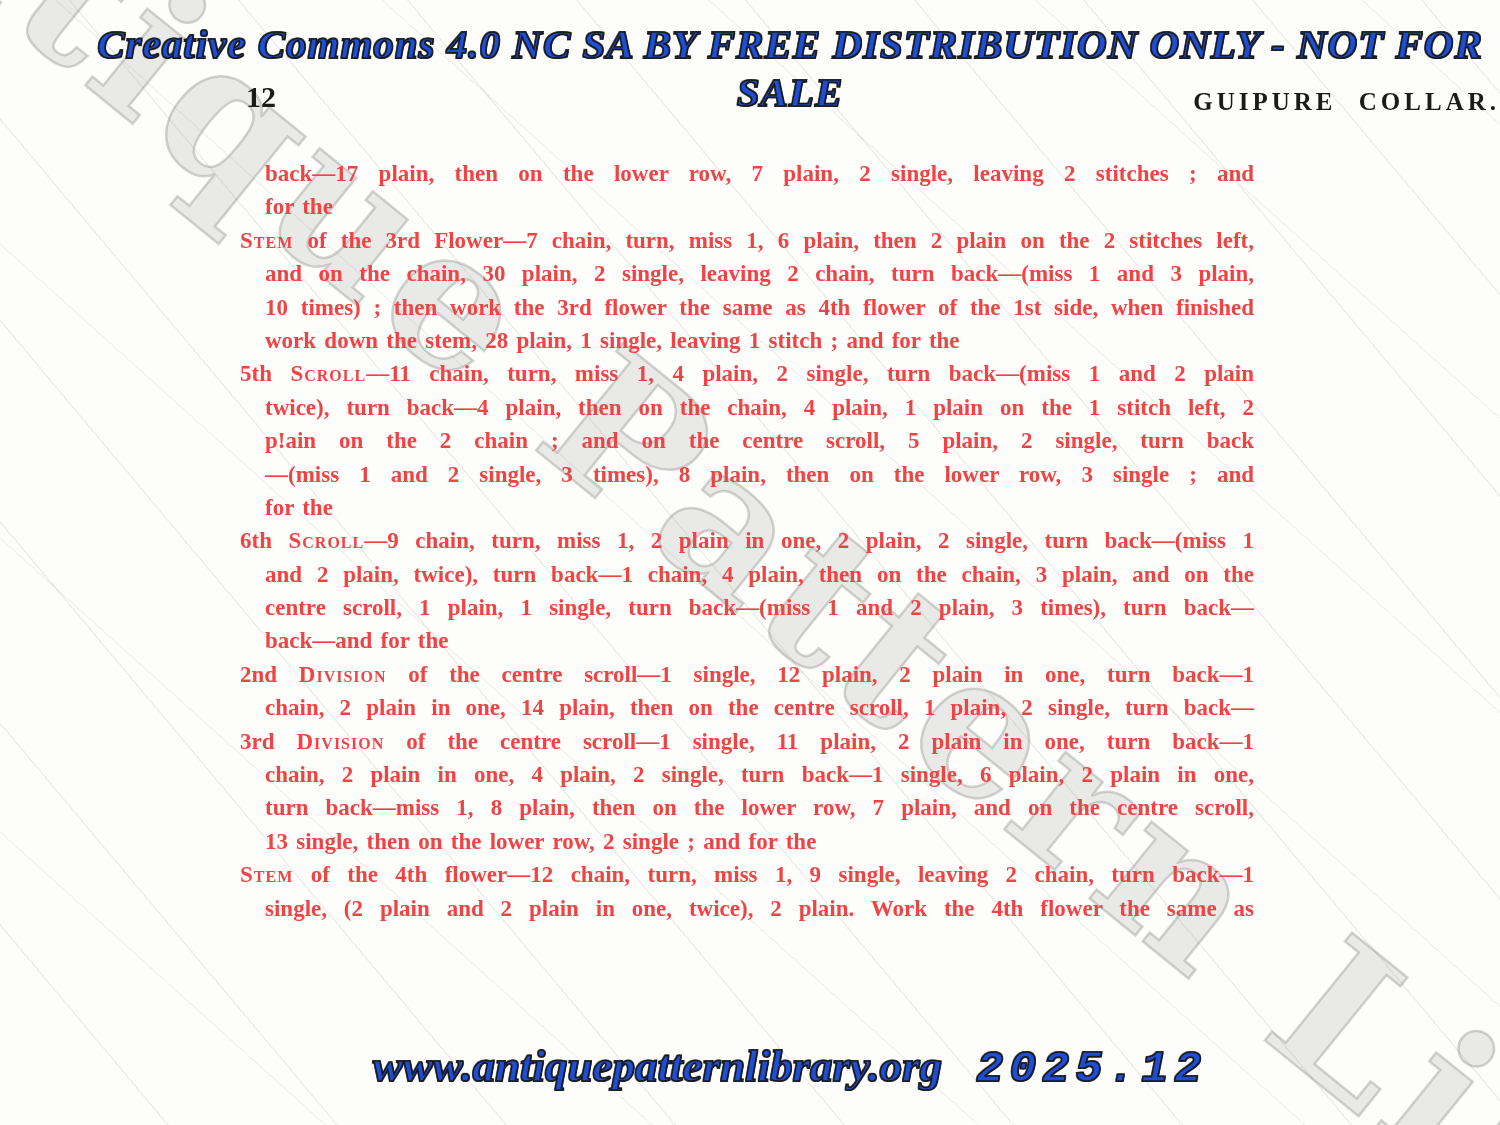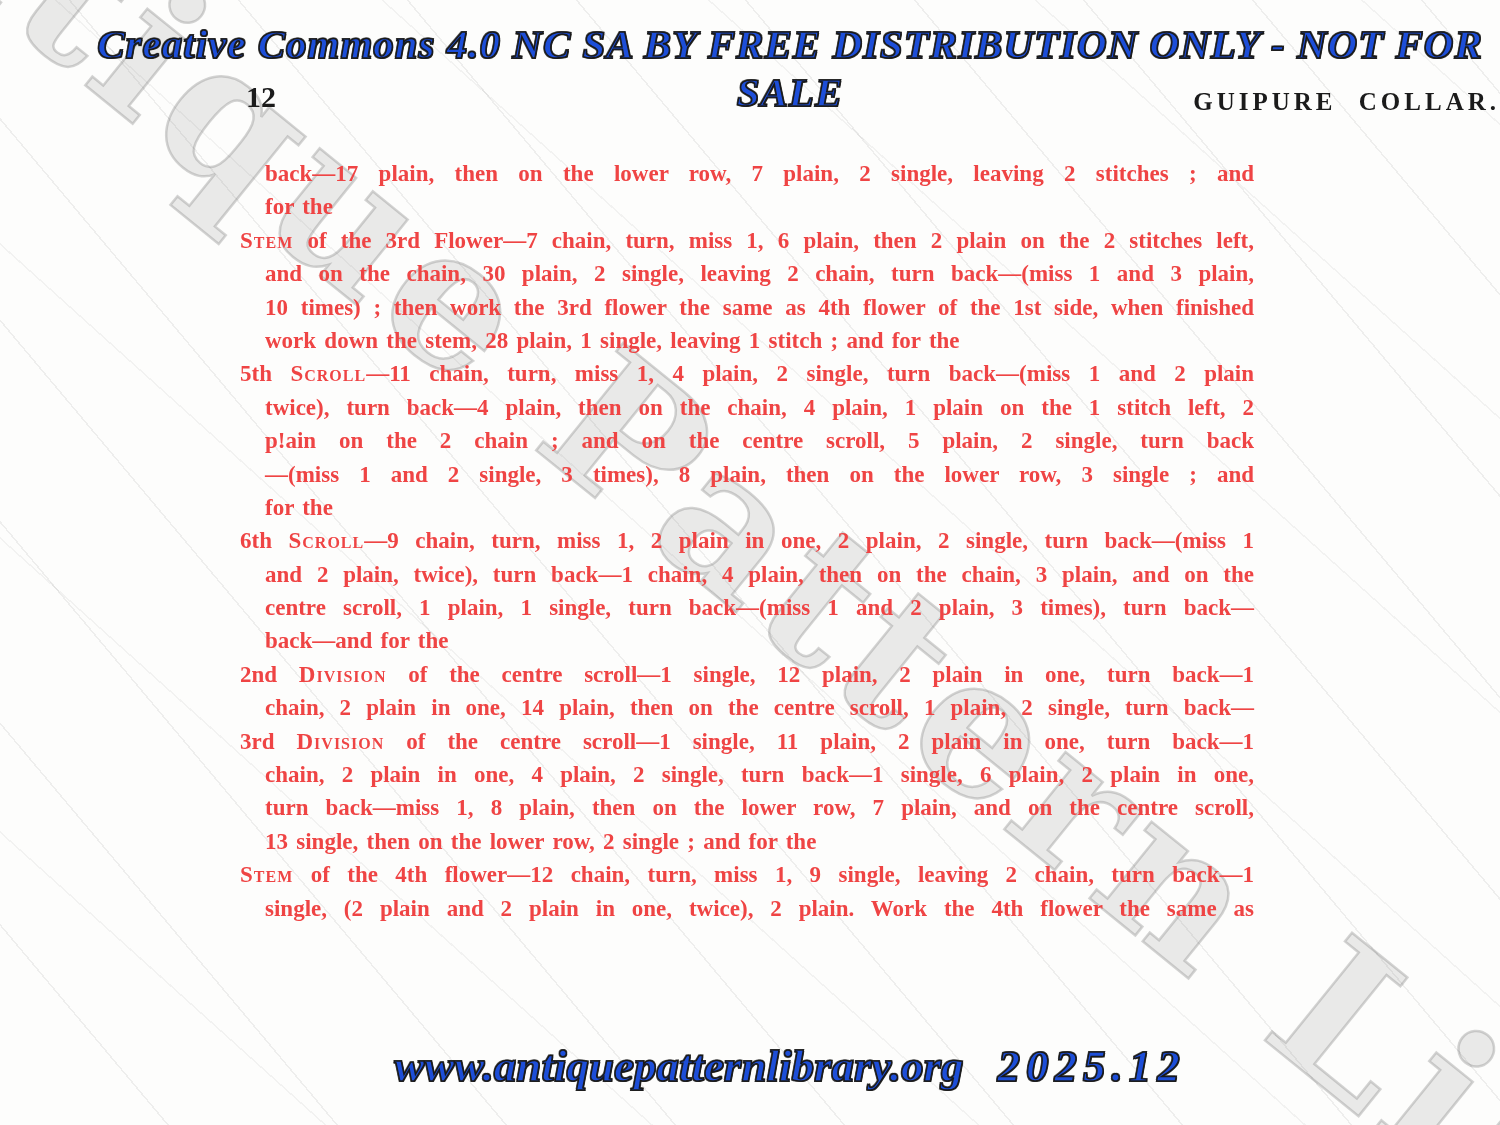--- a/index.html
+++ b/index.html
@@ -74,21 +74,21 @@
   }
   .line { line-height: 33.4px; height: 33.4px; white-space: normal; }
   .line.cont { padding-left: 25px; }
   .line.just { text-align: justify; text-align-last: justify; }
   .line .sc { font-variant: small-caps; letter-spacing: 1px; }
   .footer {
     position: absolute; top: 1040px; left: 0; width: 100%;
     text-align: center;
     font-size: 45px;
   }
-  .footer .edition { margin-left: 34px; letter-spacing: 6px; }
+  .footer .edition { margin-left: 34px; letter-spacing: 6px; font-family: Liberation Mono, monospace; }
 </style>
 </head>
 <body>
 
 <div class="page">
   <div class="scanlines"></div>
   <div class="watermark">Antique Pattern Library</div>
   <div class="content">
     <div class="header outlined">Creative Commons 4.0 NC SA BY FREE DISTRIBUTION ONLY - NOT FOR SALE</div>
     <div class="pagenum">12</div>

